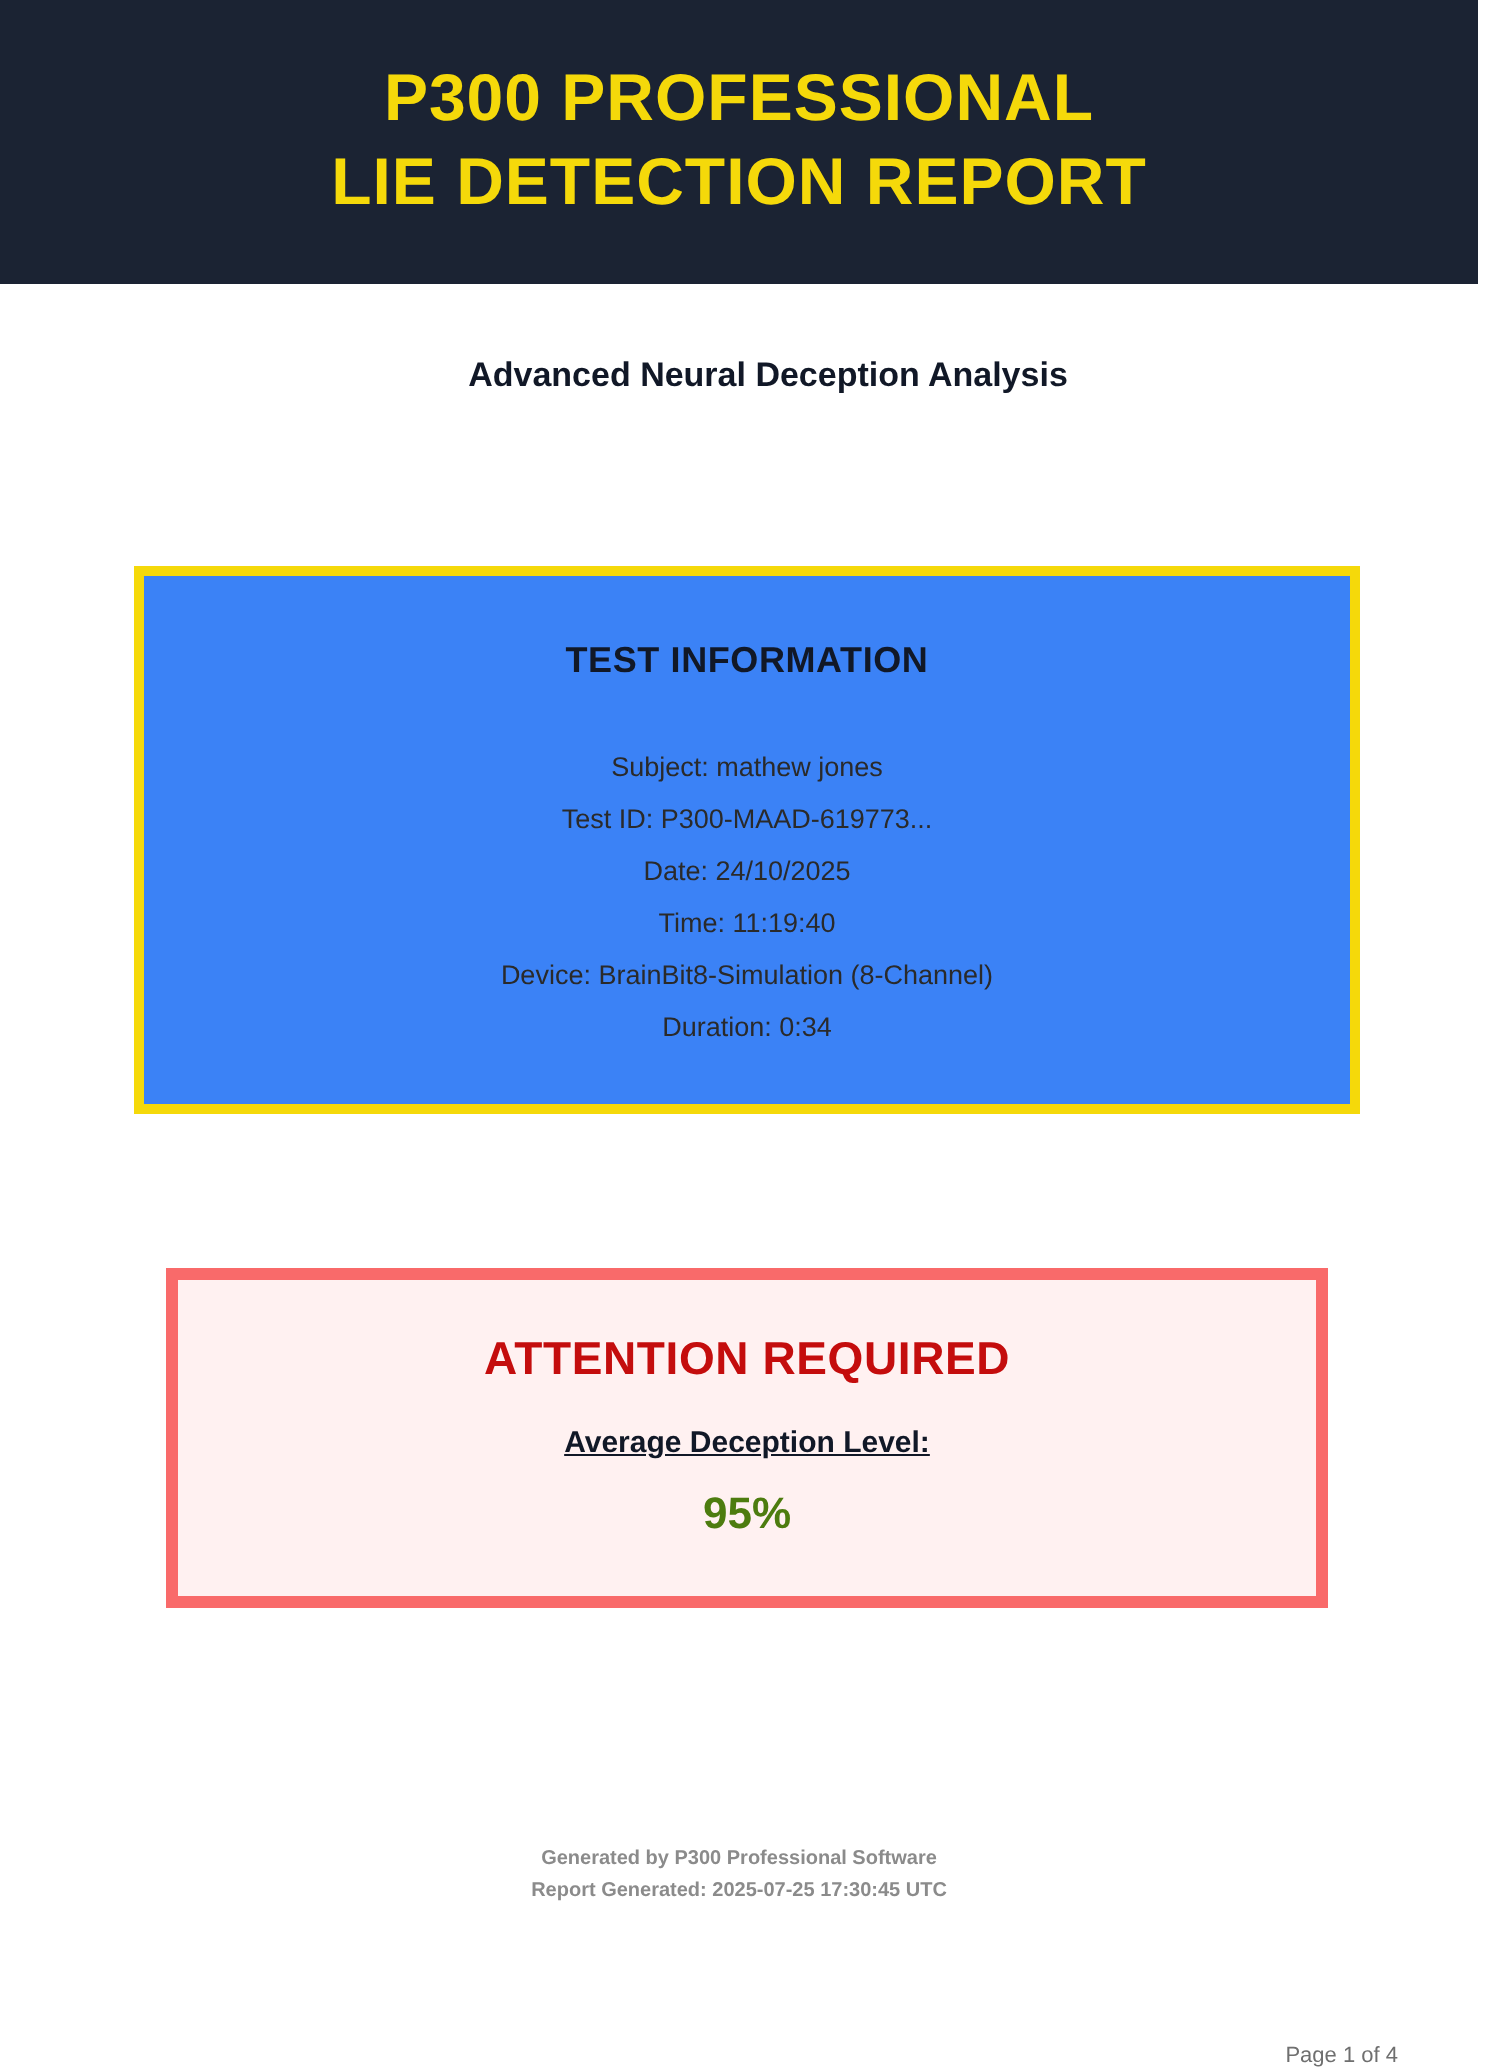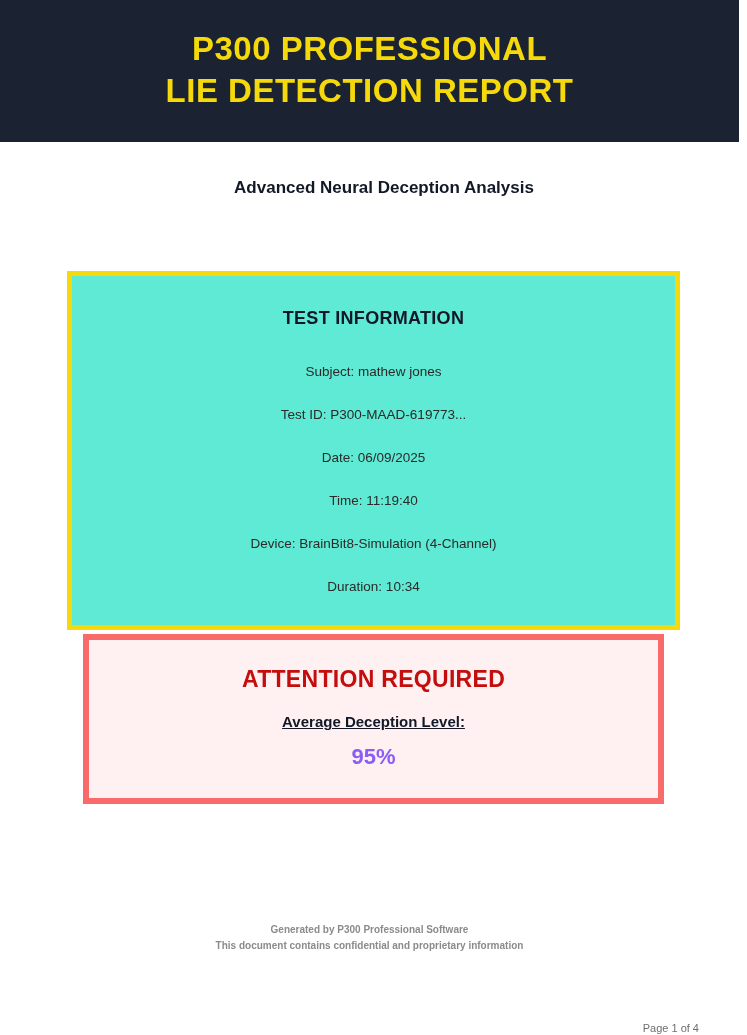--- a/index.html
+++ b/index.html
@@ -46,40 +46,39 @@
     font-weight: bold;
     color: #111827;
     margin-top: 36px;
     padding-left: 29px;
   }
 
   
   .info-box {
     position: absolute;
     left: 67px;
-    top: 271px;
+    top: 283px;
     width: 613px;
     box-sizing: border-box;
-    background: #5eead4;
+    background: #3b82f6;
     border: 5px solid #f5d90a;
     padding: 32px 20px 26px 20px;
     text-align: center;
   }
   .info-box-title {
     font-size: 18px;
     font-weight: bold;
     color: #111827;
     letter-spacing: 0.3px;
     margin-bottom: 30px;
   }
   .info-row {
     font-size: 13.5px;
     color: #2a2a2a;
     line-height: 1.92;
-    margin-top: 17px;
   }
 
   
   .alert-box {
     position: absolute;
     left: 83px;
     top: 634px;
     width: 581px;
     box-sizing: border-box;
     background: #fff1f1;
@@ -97,21 +96,21 @@
   .alert-label {
     font-size: 15px;
     font-weight: bold;
     color: #111827;
     margin-bottom: 14px;
     text-decoration: underline;
   }
   .alert-value {
     font-size: 22px;
     font-weight: bold;
-    color: #8b5cf6;
+    color: #4d7c0f;
   }
 
   
   .footer {
     position: absolute;
     left: 0;
     right: 0;
     top: 922px;
     text-align: center;
   }
@@ -138,32 +137,32 @@
     <div class="header-title-line">P300 PROFESSIONAL</div>
     <div class="header-title-line">LIE DETECTION REPORT</div>
   </div>
 
   <div class="subtitle">Advanced Neural Deception Analysis</div>
 
   <div class="info-box">
     <div class="info-box-title">TEST INFORMATION</div>
     <div class="info-row">Subject: mathew jones</div>
     <div class="info-row">Test ID: P300-MAAD-619773...</div>
-    <div class="info-row">Date: 06/09/2025</div>
+    <div class="info-row">Date: 24/10/2025</div>
     <div class="info-row">Time: 11:19:40</div>
-    <div class="info-row">Device: BrainBit8-Simulation (4-Channel)</div>
-    <div class="info-row">Duration: 10:34</div>
+    <div class="info-row">Device: BrainBit8-Simulation (8-Channel)</div>
+    <div class="info-row">Duration: 0:34</div>
   </div>
 
   <div class="alert-box">
     <div class="alert-title">ATTENTION REQUIRED</div>
     <div class="alert-label">Average Deception Level:</div>
     <div class="alert-value">95%</div>
   </div>
 
   <div class="footer">
     <div class="footer-line">Generated by P300 Professional Software</div>
-    <div class="footer-line">This document contains confidential and proprietary information</div>
+    <div class="footer-line">Report Generated: 2025-07-25 17:30:45 UTC</div>
   </div>
 
   <div class="page-number">Page 1 of 4</div>
 
 </div>
 
 </body></html>

